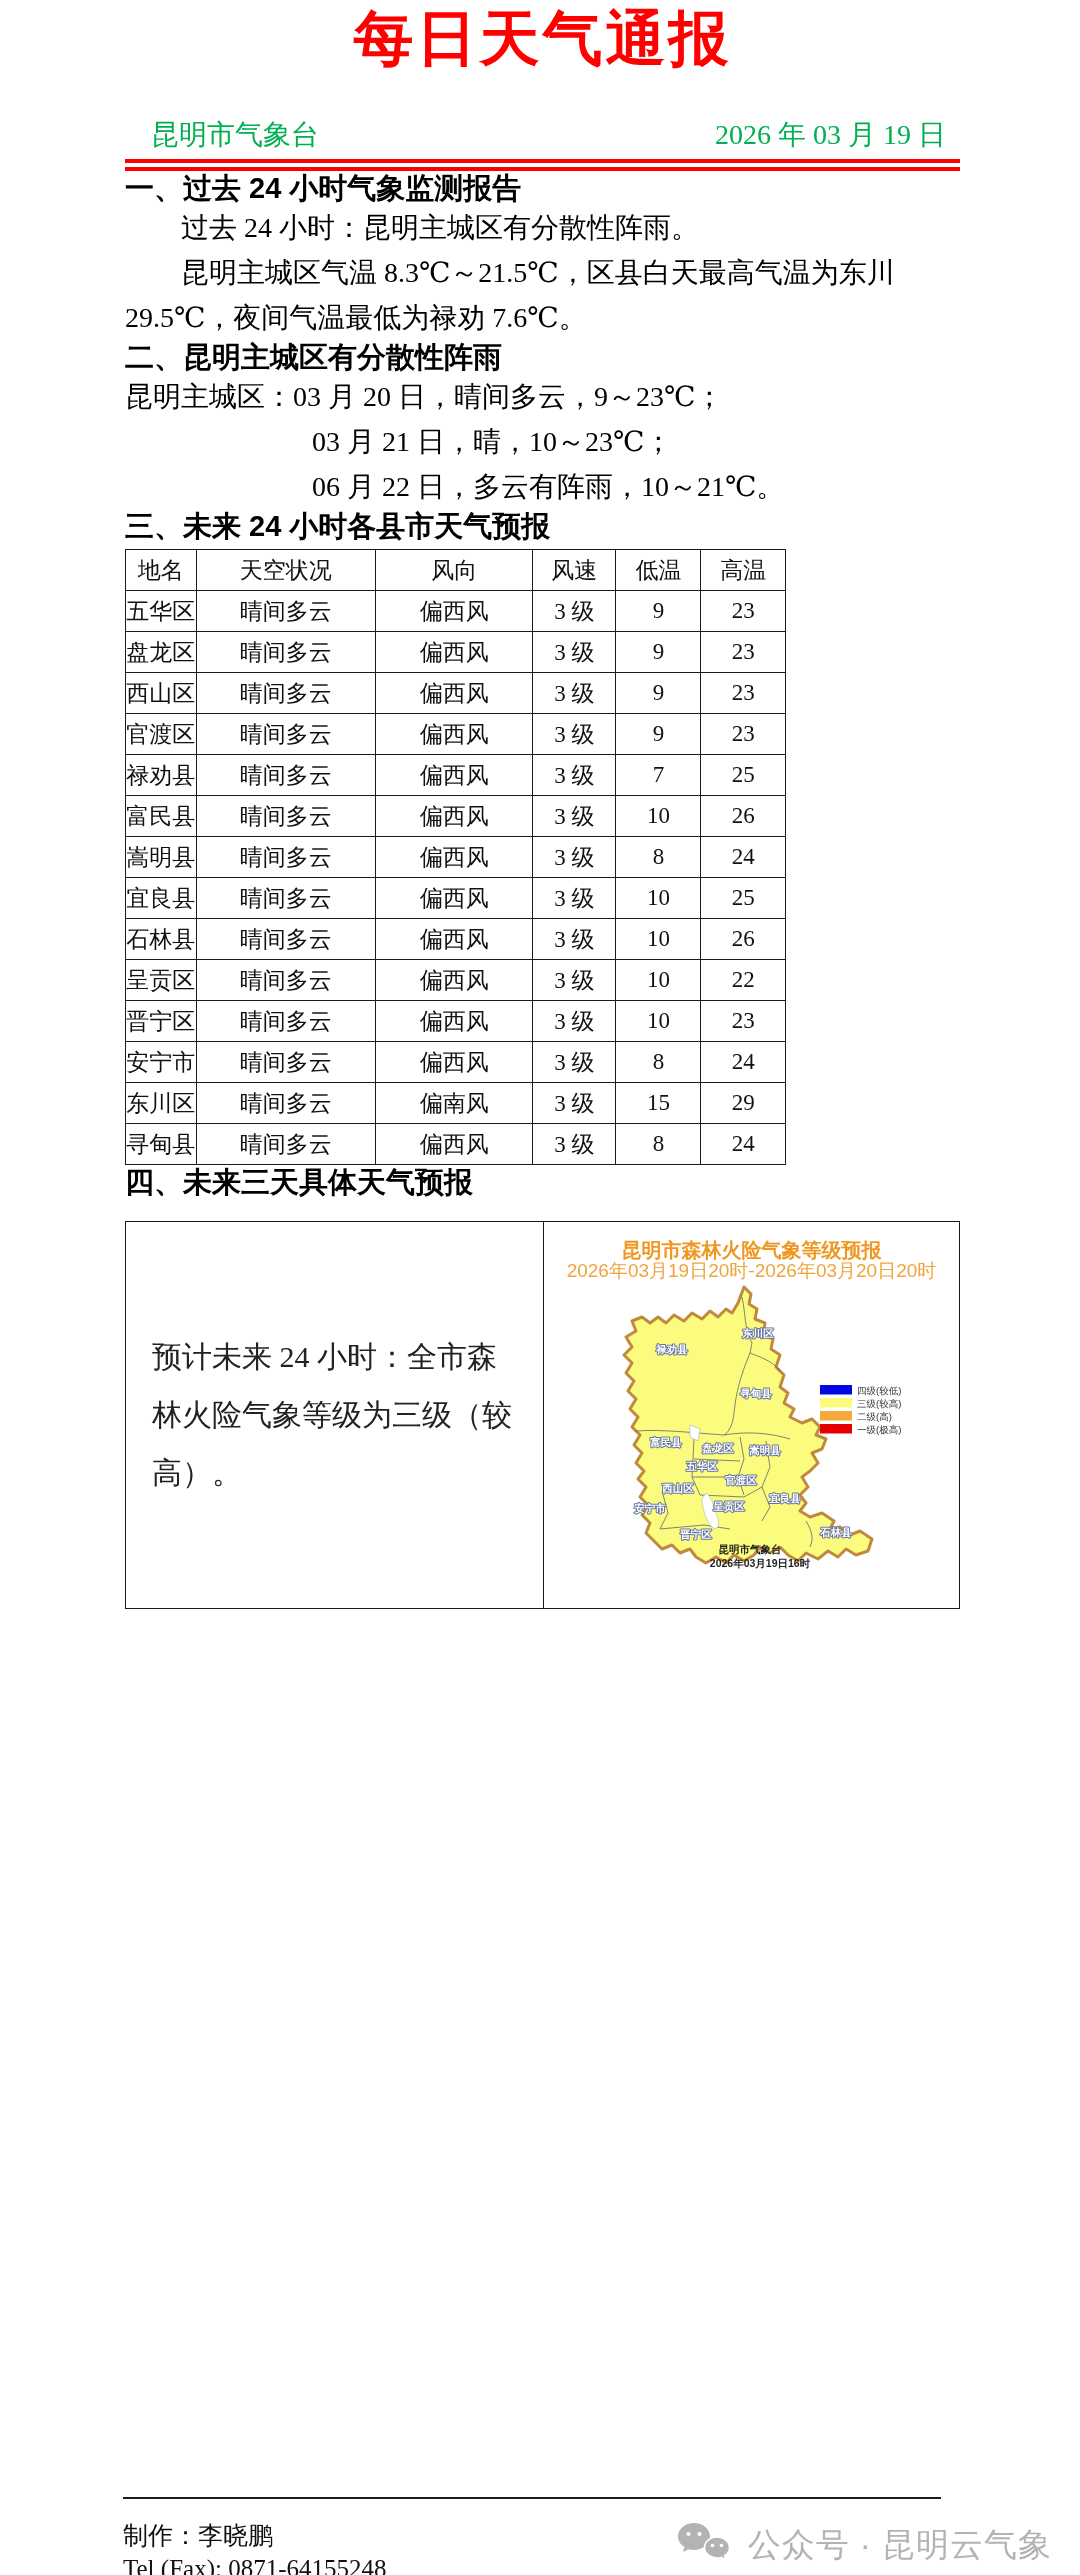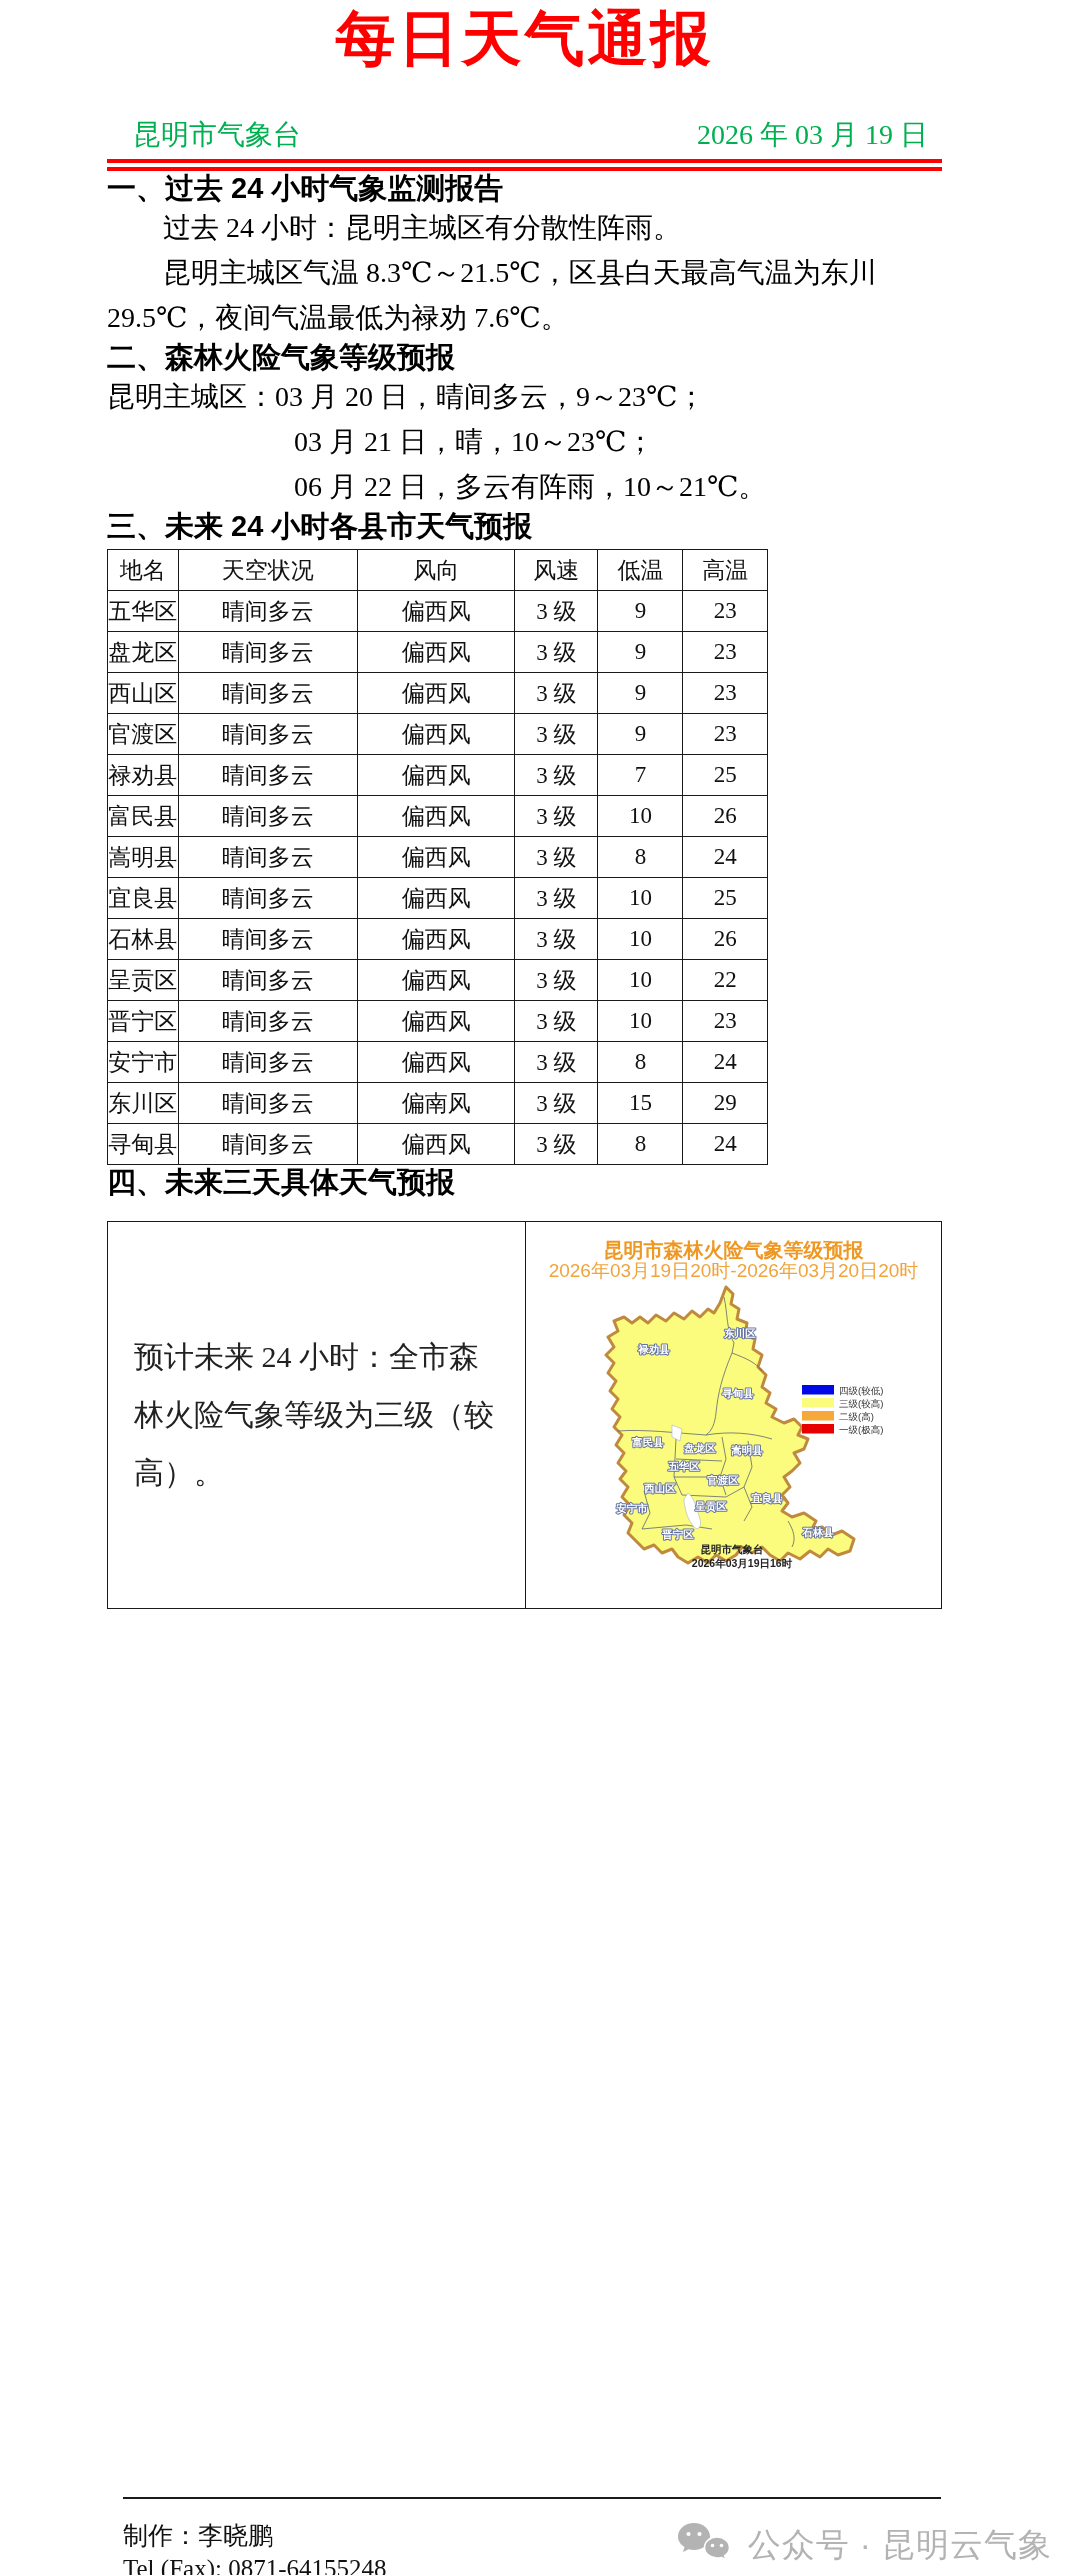--- a/index.html
+++ b/index.html
@@ -1,18 +1,18 @@
 <!DOCTYPE html>
 <html><head>
 <meta charset="utf-8">
 <style>
   html,body{margin:0;padding:0;background:#ffffff;}
   .page{position:relative;width:1080px;height:2575px;background:#fff;overflow:hidden;
         font-family:"Liberation Serif","DejaVu Serif",serif;color:#111;}
-  .content{position:absolute;left:107px;top:0;width:835px;}
+  .content{position:absolute;left:125px;top:0;width:835px;}
   .doc-title{margin-top:4px;text-align:center;font-size:60px;font-weight:bold;color:#fe0000;
              font-family:"Liberation Serif","DejaVu Serif",serif;letter-spacing:3px;line-height:70px;}
   .subhead{margin-top:46px;display:flex;justify-content:space-between;align-items:flex-end;
            padding:0 14px 0 26px;color:#00b050;font-size:28px;line-height:30px;}
   .redline{margin-top:9px;height:4px;border-top:4px solid #fe0000;border-bottom:4px solid #fe0000;}
   h2.sec{margin:0;font-family:"Liberation Sans","DejaVu Sans",sans-serif;font-weight:bold;
          font-size:29px;line-height:34px;color:#000;}
   .s1h{margin-top:16px;}
   .s2h{margin-top:8px;}
   .s3h{margin-top:10px;}
@@ -62,21 +62,21 @@
     <div class="subhead">
       <span>昆明市气象台</span>
       <span>2026 年 03 月 19 日</span>
     </div>
     <div class="redline"></div>
 
     <h2 class="sec s1h">一、过去 24 小时气象监测报告</h2>
     <p class="body ind mt14">过去 24 小时：昆明主城区有分散性阵雨。</p>
     <p class="body ind">昆明主城区气温 8.3℃～21.5℃，区县白天最高气温为东川 29.5℃，夜间气温最低为禄劝 7.6℃。</p>
 
-    <h2 class="sec s2h">二、森林火险气象等级预报</h2>
+    <h2 class="sec s2h">二、昆明主城区有分散性阵雨</h2>
     <p class="body">昆明主城区：03 月 20 日，晴间多云，9～23℃；</p>
     <p class="body pad2">03 月 21 日，晴，10～23℃；</p>
     <p class="body pad2">06 月 22 日，多云有阵雨，10～21℃。</p>
 
     <h2 class="sec s3h">三、未来 24 小时各县市天气预报</h2>
 
     <table class="fc">
       <colgroup>
         <col style="width:10.7%">
           <col style="width:27.2%">

